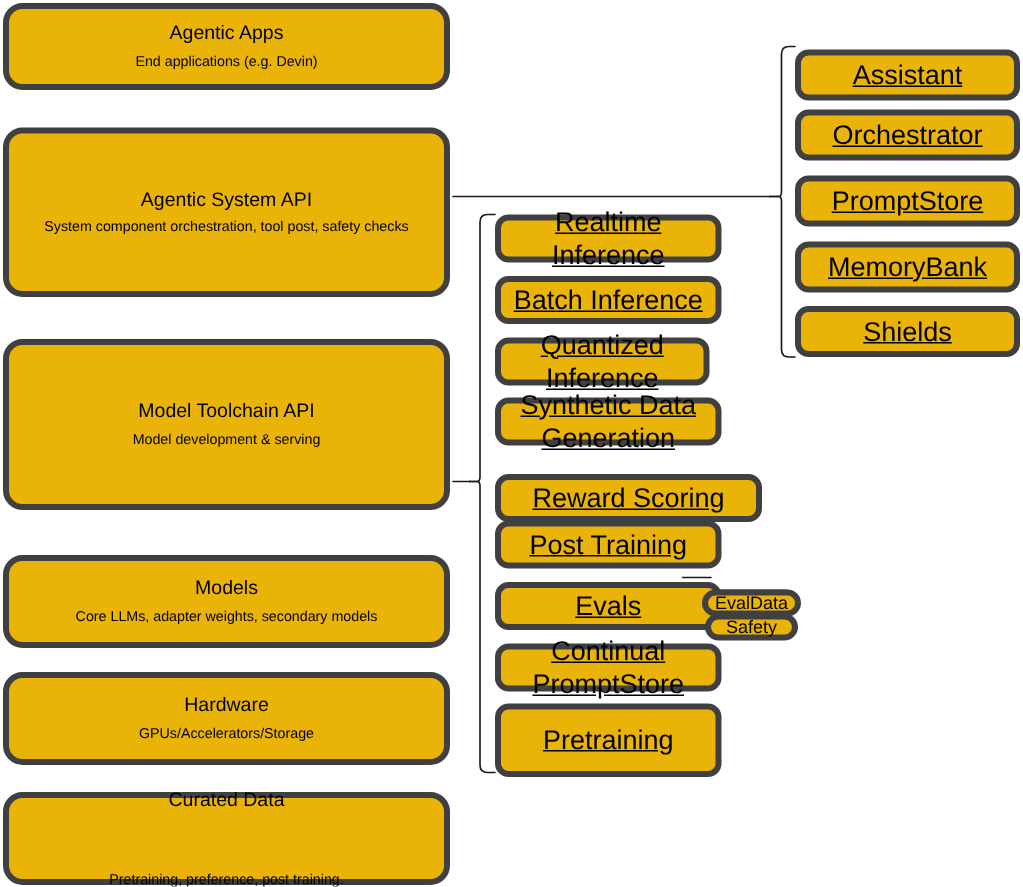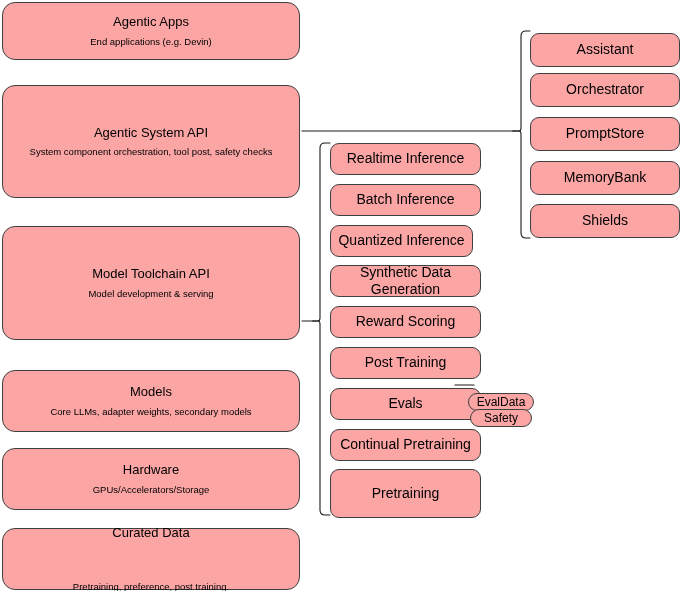--- a/index.html
+++ b/index.html
@@ -19,22 +19,22 @@
   }
   #canvas {
     position: absolute;
     left: 0; top: 0;
     width: 682px;
     height: 591px;
   }
   .node {
     position: absolute;
     box-sizing: border-box;
-    background: #fca5a5;
-    border: 1px solid #404040;
+    background: #eab308;
+    border: 4px solid #404040;
     display: flex;
     flex-direction: column;
     align-items: center;
     justify-content: center;
     text-align: center;
     line-height: 1.25;
   }
   
   .stack {
     border-radius: 13px;
@@ -44,21 +44,22 @@
     color: #000;
   }
   .stack .sub {
     font-size: 9.5px;
     color: #000;
     margin-top: 5px;
   }
   
   .chip {
     border-radius: 9px;
-    font-size: 14px;
+    font-size: 18px;
+    text-decoration: underline;
   }
   
   .minipill {
     border-radius: 11px;
     font-size: 12px;
     z-index: 5;
   }
   svg.edges {
     position: absolute;
     left: 0; top: 0;
@@ -153,31 +154,31 @@
   </div>
   <div class="node chip" style="left:330px; top:184px; width:151px; height:32px;">
     <span>Batch Inference</span>
   </div>
   <div class="node chip" style="left:330px; top:225px; width:143px; height:32px;">
     <span>Quantized Inference</span>
   </div>
   <div class="node chip" style="left:330px; top:265px; width:151px; height:32px;">
     <span>Synthetic Data Generation</span>
   </div>
-  <div class="node chip" style="left:330px; top:306px; width:151px; height:32px;">
+  <div class="node chip" style="left:330px; top:316px; width:178px; height:32px;">
     <span>Reward Scoring</span>
   </div>
   <div class="node chip" style="left:330px; top:347px; width:151px; height:32px;">
     <span>Post Training</span>
   </div>
   <div class="node chip" style="left:330px; top:388px; width:151px; height:32px;">
     <span>Evals</span>
   </div>
   <div class="node chip" style="left:330px; top:429px; width:151px; height:32px;">
-    <span>Continual Pretraining</span>
+    <span>Continual PromptStore</span>
   </div>
   <div class="node chip" style="left:330px; top:469px; width:151px; height:49px;">
     <span>Pretraining</span>
   </div>
 
   <div class="node minipill" style="left:471px; top:393px; width:61px; height:18px;">
     <span>Harness</span>
   </div>
   <div class="node minipill" style="left:468px; top:393px; width:66px; height:18px;">
     <span>EvalData</span>

